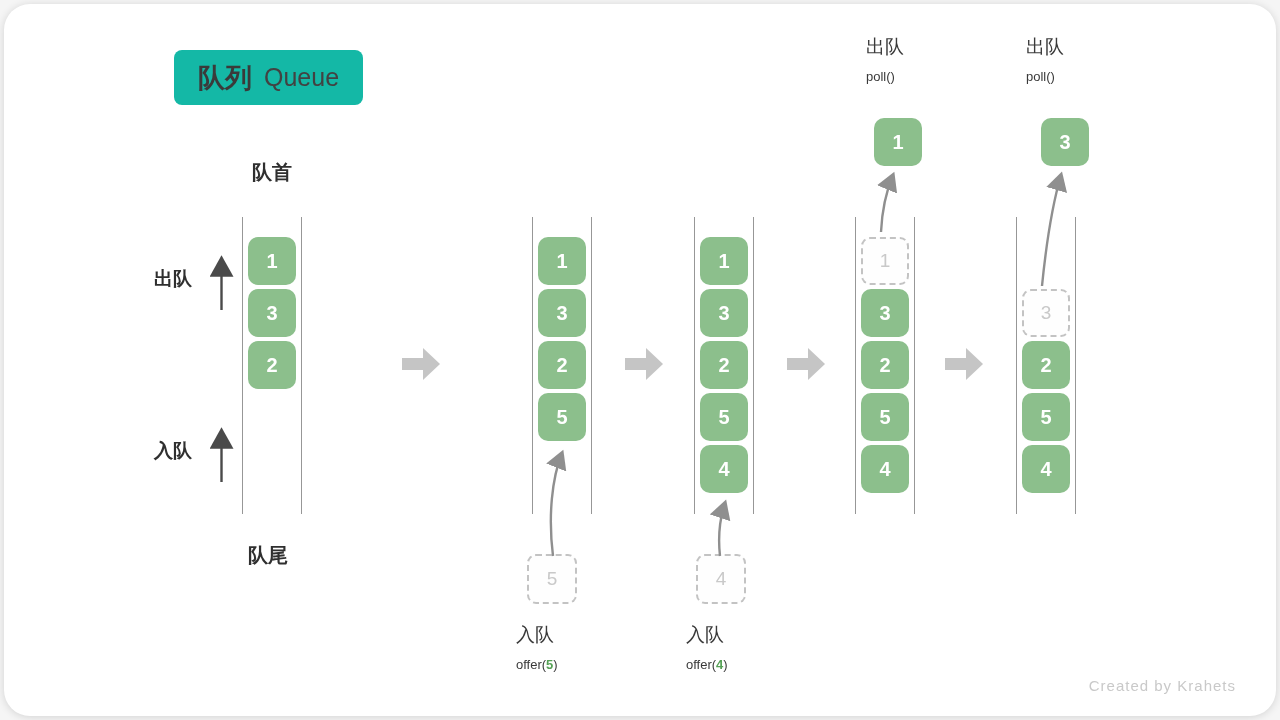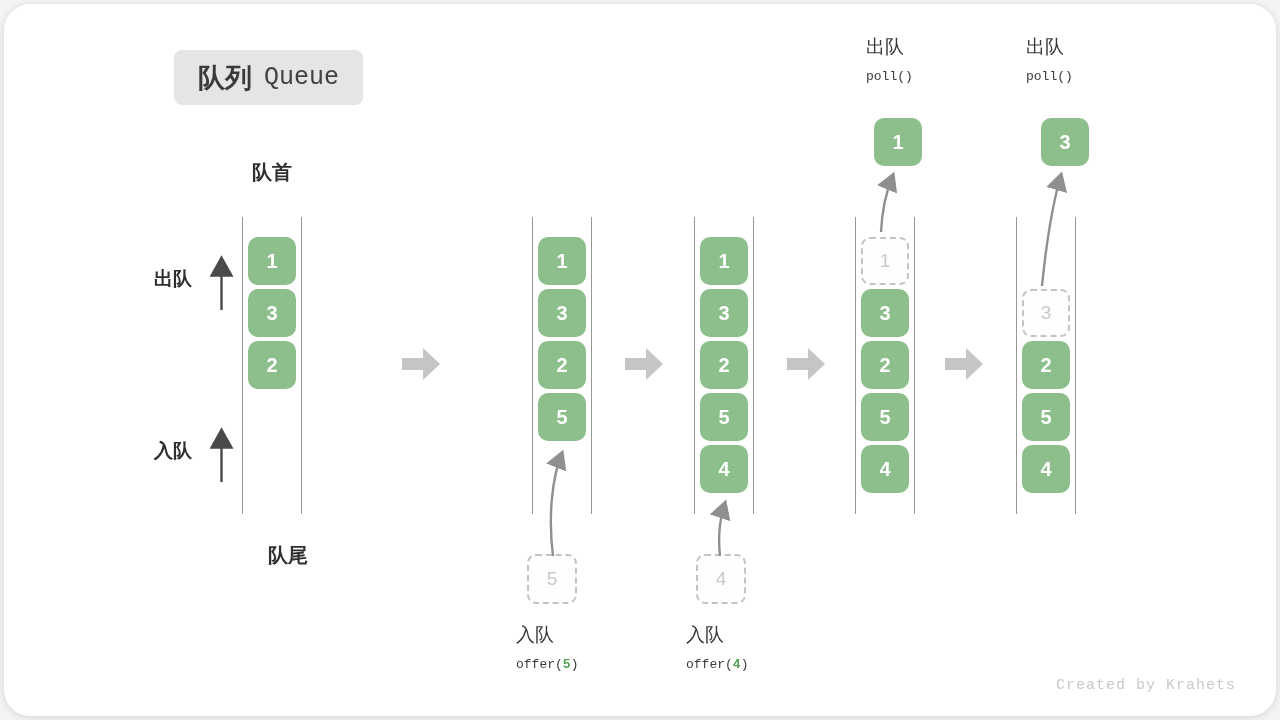--- a/index.html
+++ b/index.html
@@ -3,33 +3,33 @@
 <meta charset="utf-8">
 <style>
   * { margin:0; padding:0; box-sizing:border-box; }
   html,body { width:1280px; height:720px; background:#ffffff; font-family:"Liberation Sans", sans-serif; }
   .canvas { position:relative; width:1280px; height:720px; background:#f5f5f5; }
   .card {
     position:absolute; left:4px; top:4px; width:1272px; height:712px;
     background:#ffffff; border-radius:26px;
     box-shadow:0 1px 8px rgba(0,0,0,0.14);
   }
-  .mono { font-family:Liberation Mono, monospace; }
+  .mono { font-family:Liberation Sans, sans-serif; }
 
   .title-box {
     position:absolute; left:170px; top:46px; height:55px;
     display:flex; align-items:center; gap:12px; padding:0 24px;
-    background:#e5e5e5; border-radius:8px;
+    background:#14b8a6; border-radius:8px;
   }
   .title-box .cn { font-size:27px; font-weight:bold; color:#3a3a3a; }
   .title-box .en { font-size:25px; color:#424242; }
 
   .lbl { position:absolute; color:#2f2f2f; font-weight:bold; font-size:20px; }
   .lbl-head  { left:238px; top:155px; width:60px; text-align:center; }
-  .lbl-tail  { left:254px; top:538px; width:60px; text-align:center; }
+  .lbl-tail  { left:234px; top:538px; width:60px; text-align:center; }
   .lbl-deq   { left:150px; top:262px; width:42px; font-size:19px; }
   .lbl-enq   { left:150px; top:434px; width:42px; font-size:19px; }
 
   .tube {
     position:absolute; top:213px; height:297px; width:60px;
     border-left:1.5px solid #979797; border-right:1.5px solid #979797;
   }
 
   .cell {
     position:absolute; width:48px; height:48px; border-radius:10px;

